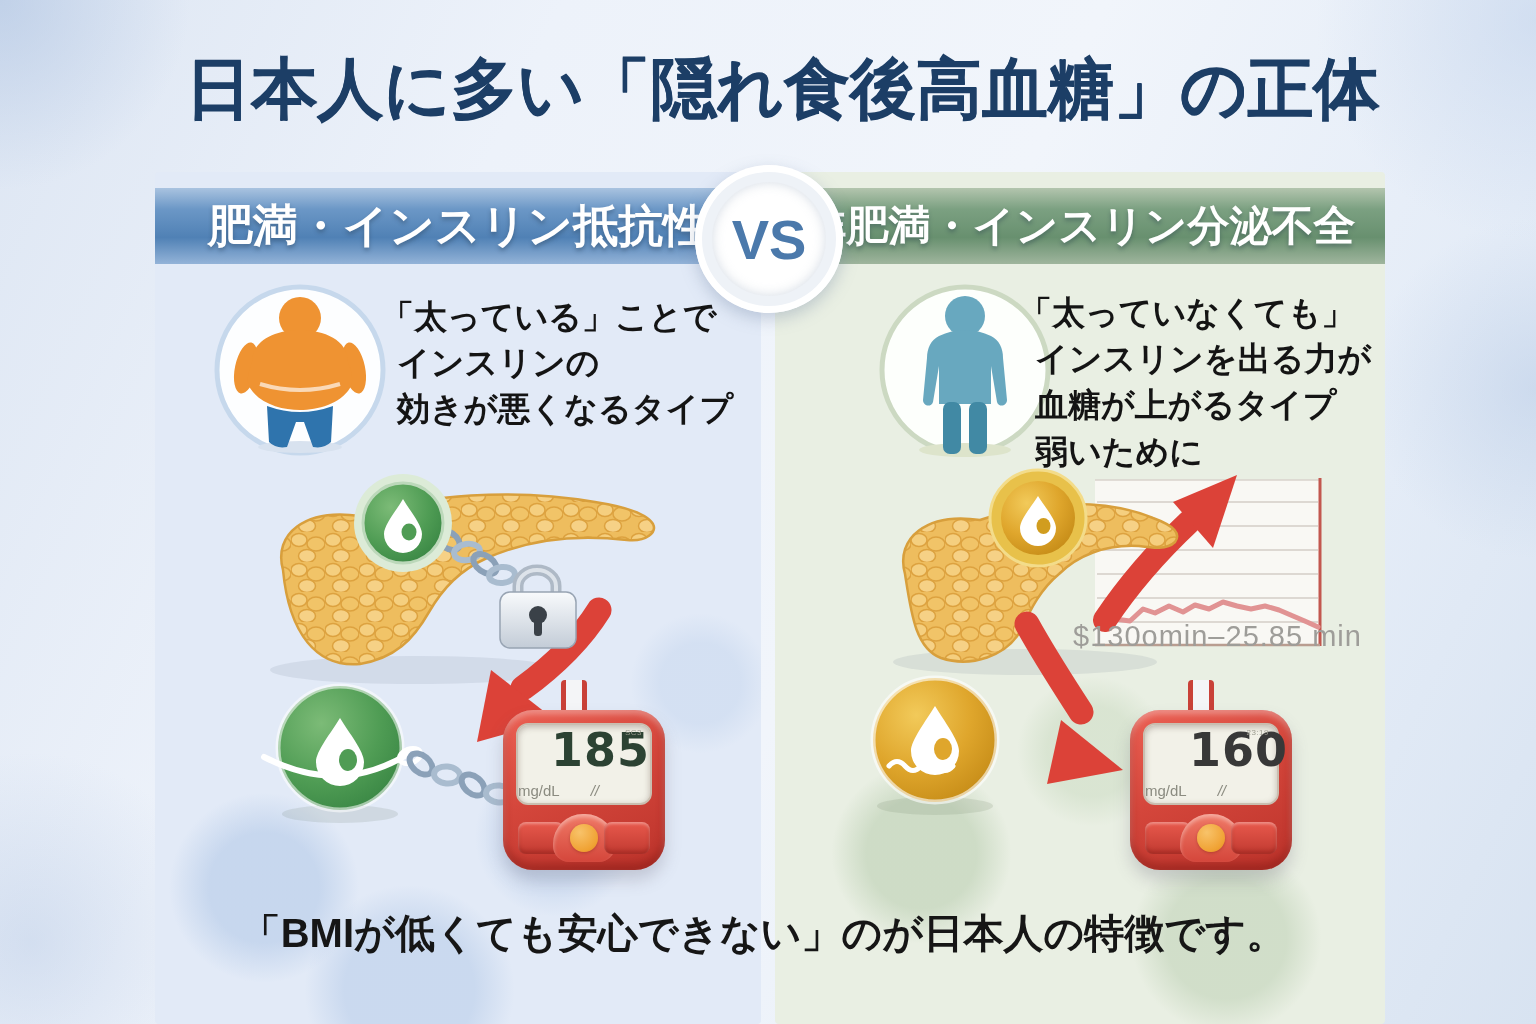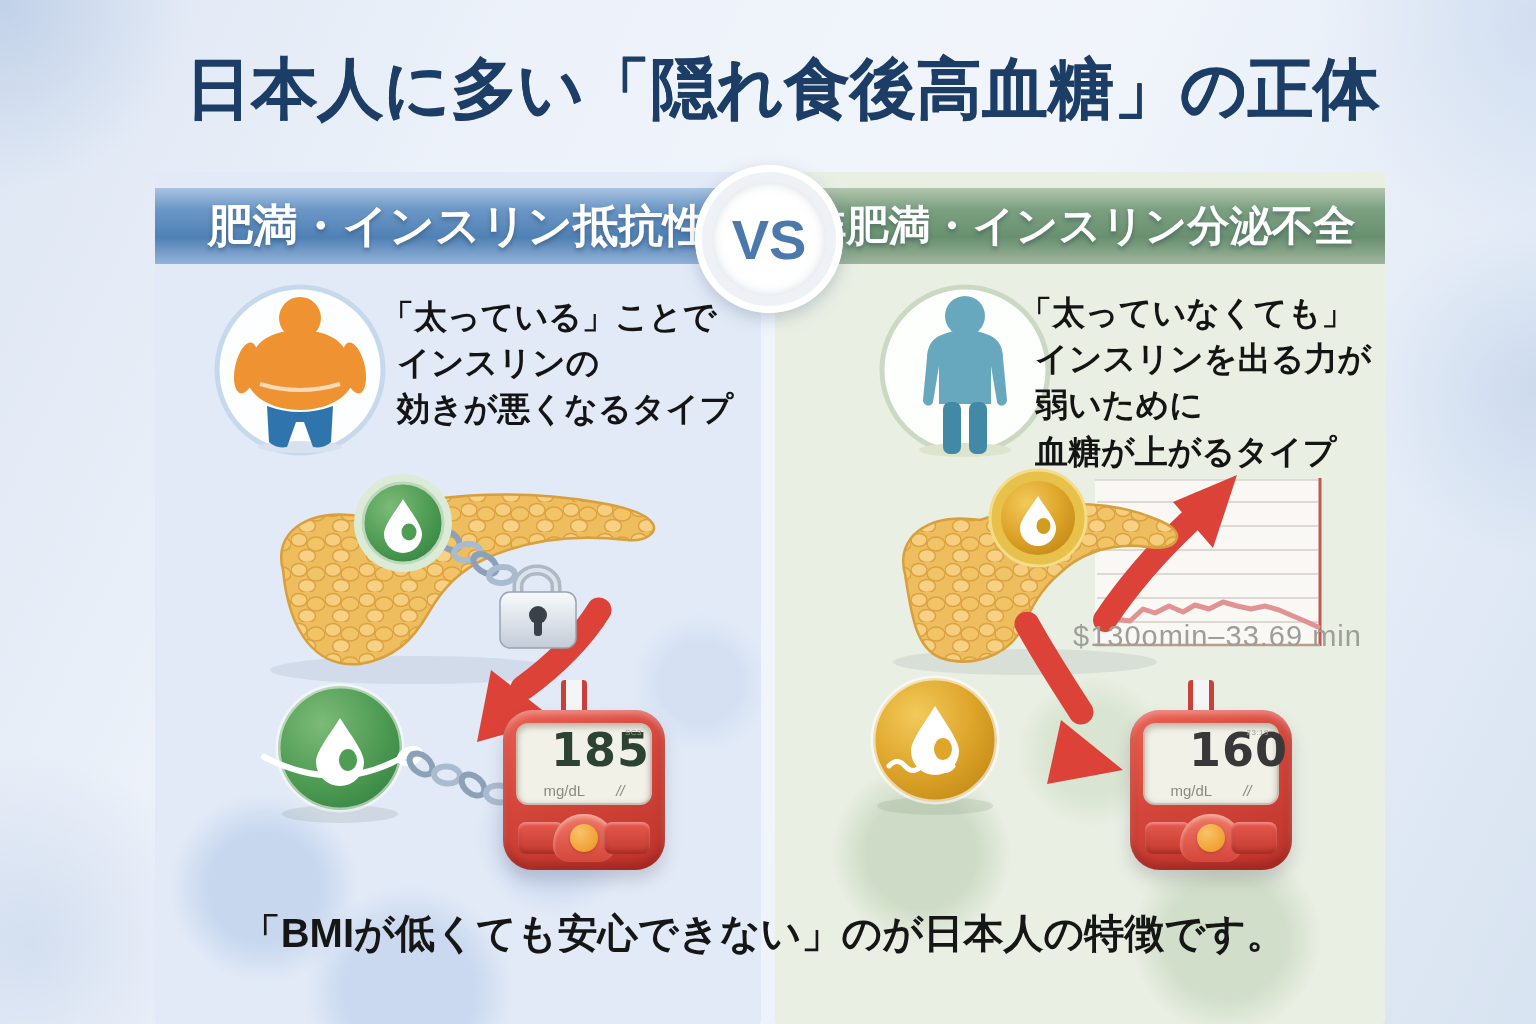--- a/index.html
+++ b/index.html
@@ -91,21 +91,21 @@
   }
   .screen{
     position:absolute; left:13px; right:13px; top:13px; height:82px;
     background:#f2f1e8; border-radius:12px; border:2px solid #c9beb0;
     box-shadow:inset 0 2px 6px rgba(90,70,60,.35);
   }
   .screen .corner{ position:absolute; top:3px; right:8px; font-size:8px; color:#9b9b8f; letter-spacing:.5px; }
   .screen .value{ text-align:right; margin-top:1px; font-size:46px; font-weight:700; line-height:1.05; letter-spacing:1px; font-family:"DejaVu Sans",sans-serif; }
   .meter.lv .value{ color:#2c4233; }
   .meter.rv .value{ color:#383838;padding-left:44px; }
-  .unit-row{ position:absolute; bottom:4px; left:0; right:0; display:flex; justify-content:center; gap:31px; font-size:15px; color:#8b8b80;margin-top:20px; }
+  .unit-row{ position:absolute; bottom:4px; left:0; right:0; display:flex; gap:31px; font-size:15px; color:#8b8b80;margin-top:20px; }
   .unit-row .mark{ font-style:italic; }
   .buttons{ position:absolute; left:13px; right:13px; bottom:8px; height:48px; }
   .btn{
     position:absolute; bottom:8px; width:46px; height:32px; border-radius:8px;
     background:linear-gradient(180deg,#e8594c,#c13a31);
     box-shadow:inset 0 2px 3px rgba(255,255,255,.35), inset 0 -3px 4px rgba(120,20,15,.4);
   }
   .btn.l{ left:2px; } .btn.r{ right:2px; }
   .btn-center{
     position:absolute; left:50%; transform:translateX(-50%); bottom:0; width:62px; height:48px;
@@ -310,25 +310,25 @@
         <circle r="62" fill="url(#goldSphereR)" stroke="rgba(255,255,255,.6)" stroke-width="5"></circle>
         <path d="M0,-34 C9,-19 24,0 24,11 A24,24 0 1 1 -24,11 C-24,0 -9,-19 0,-34 Z" fill="#ffffff"></path>
         <ellipse cx="8" cy="9" rx="9" ry="11" fill="#dfa62c"></ellipse>
         <path d="M -46,26 q 8,-9 16,0 q 8,9 16,0 q 8,-9 16,0 q 8,9 16,0" stroke="#ffffff" stroke-width="5" fill="none" stroke-linecap="round"></path>
       </g>
     </svg>
 
     <div class="desc" style="left:260px; top:118px;">
       <div class="first">「太っていなくても」</div>
       <div>インスリンを出る力が</div>
+      <div>血糖が上がるタイプ</div>
       <div>弱いために</div>
-      <div>血糖が上がるタイプ</div>
-    </div>
-
-    <div class="chart-caption" style="left:298px; top:448px;">$130omin–33.69 min</div>
+    </div>
+
+    <div class="chart-caption" style="left:298px; top:448px;">$130omin–25.85 min</div>
 
     <div class="meter rv" style="left:355px; top:538px;">
       <div class="strip"></div>
       <div class="meter-body">
         <div class="screen">
           <div class="corner">23:19</div>
           <div class="value">160</div>
           <div class="unit-row">
             <span class="unit">mg/dL</span>
             <span class="mark">//</span>

